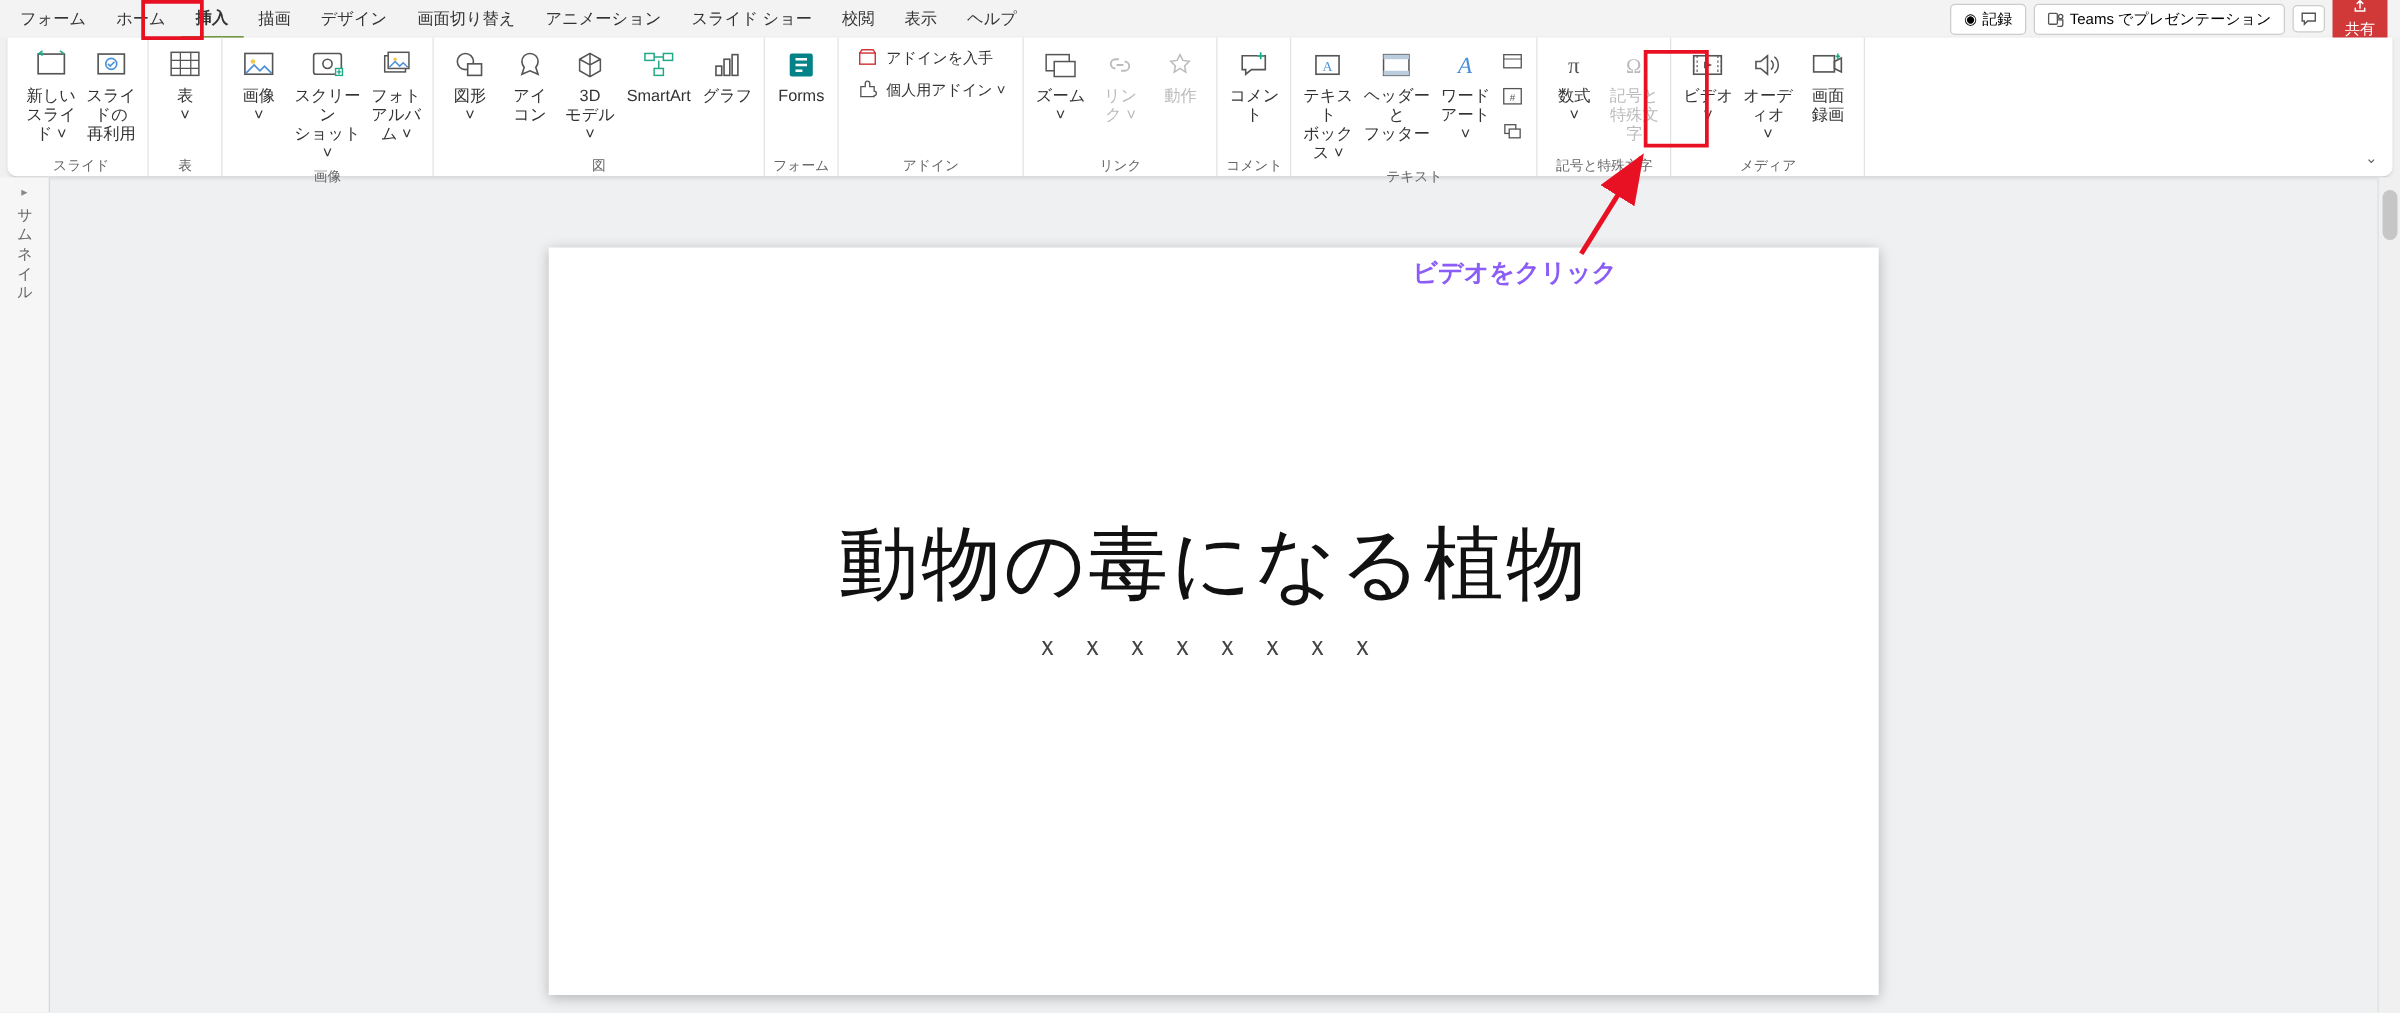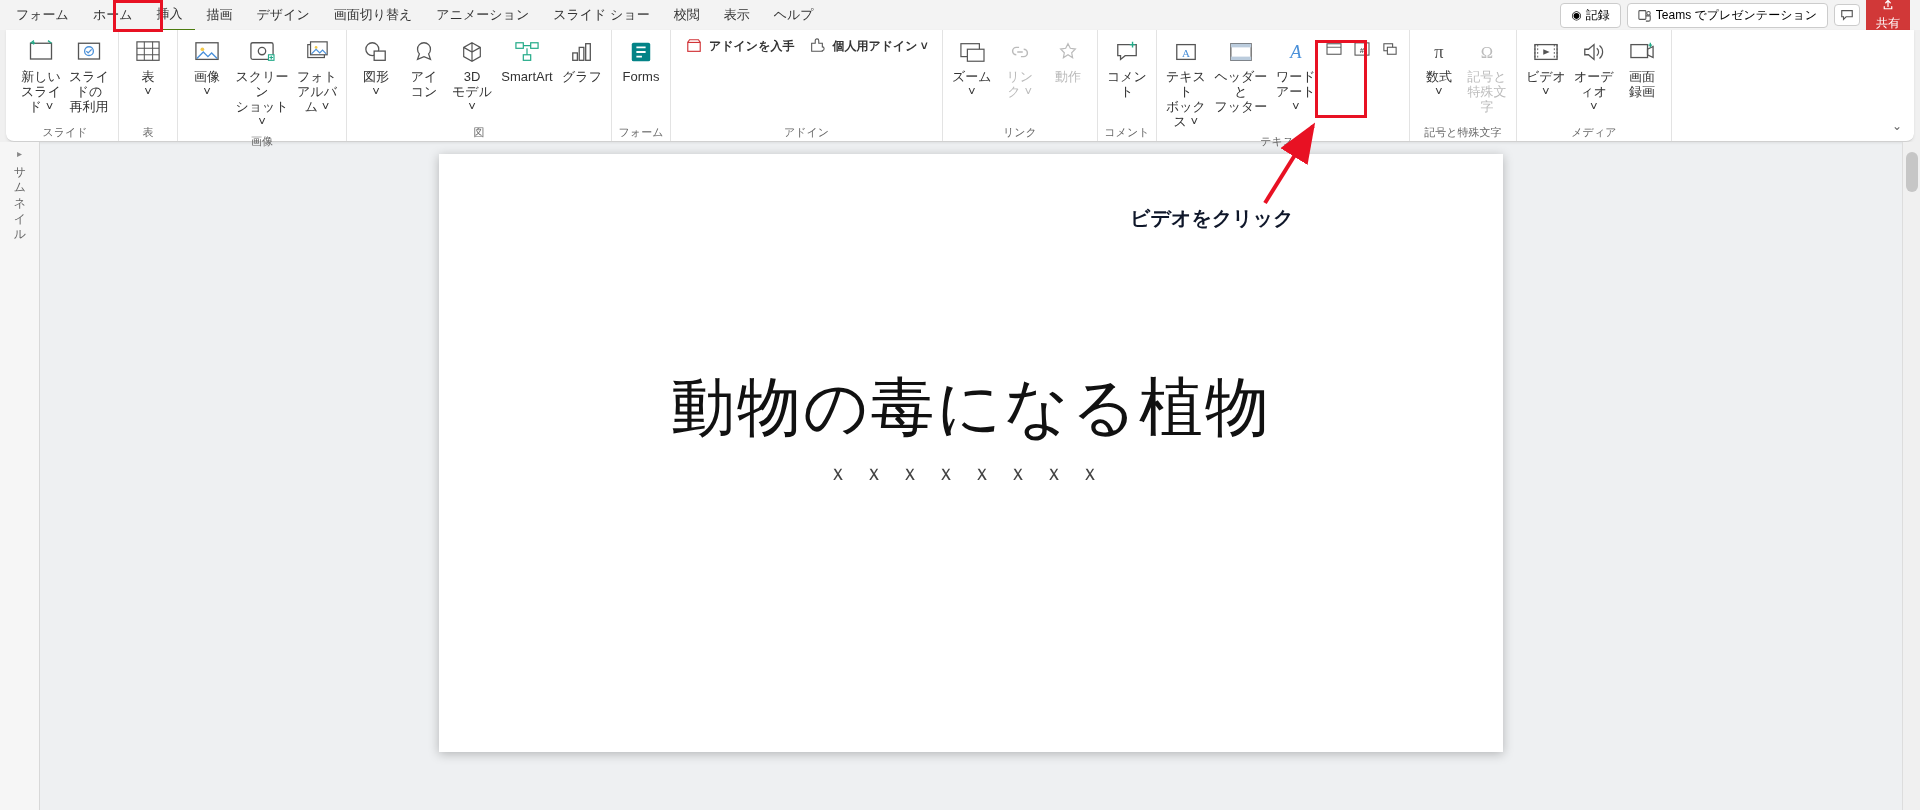--- a/index.html
+++ b/index.html
@@ -22,21 +22,21 @@
     position: relative;
   }
   .menu-tab {
     padding: 6px 12px;
     cursor: pointer;
     color: #333;
     font-size: 13px;
   }
   .menu-tab.active {
     border-bottom: 2px solid #4d7c0f;
-    font-weight: 400;
+    font-weight: 700;
   }
   .menu-right {
     margin-left: auto;
     display: flex;
     align-items: center;
     gap: 6px;
     padding-right: 6px;
   }
   .pill-btn {
     border: 1px solid #ccc;
@@ -130,25 +130,24 @@
   .ribbon-btn .lbl {
     font-size: 13px;
     line-height: 1.15;
     color: #333;
     white-space: pre-line;
   }
   .ribbon-btn.disabled .lbl, .ribbon-btn.disabled .icon { color: #bbb; }
   .ribbon-btn.wide { width: 60px; justify-content: flex-end; }
   .ribbon-stack {
     display: flex;
-    flex-direction: row;
+    flex-direction: column;
     gap: 2px;
     justify-content: center;
     padding: 0 2px;
-    font-weight: bold;
   }
   .ribbon-mini {
     display: flex;
     align-items: center;
     gap: 6px;
     padding: 3px 6px;
     cursor: pointer;
     border-radius: 3px;
     font-size: 12px;
     color: #333;
@@ -177,21 +176,21 @@
     pointer-events: none;
     z-index: 50;
   }
   .red-arrow {
     position: absolute;
     z-index: 50;
     pointer-events: none;
   }
   .annotation-text {
     position: absolute;
-    color: #0f172a;
+    color: #8b5cf6;
     font-weight: bold;
     font-size: 20px;
     z-index: 50;
     text-shadow: 0 0 2px #fff;
     pointer-events: none;
   }
 
   
   .workspace {
     display: flex;
@@ -230,20 +229,21 @@
     display: flex;
     justify-content: center;
     padding-top: 12px;
   }
   .slide {
     width: 1064px;
     height: 598px;
     background: #fff;
     box-shadow: 0 2px 10px rgba(0,0,0,0.25);
     position: relative;
+    margin-top: 44px;
   }
   .slide-title {
     position: absolute;
     top: 210px;
     width: 100%;
     text-align: center;
     font-size: 64px;
     font-family: "Yu Gothic", "Meiryo", serif;
     color: #111;
     letter-spacing: 2px;

